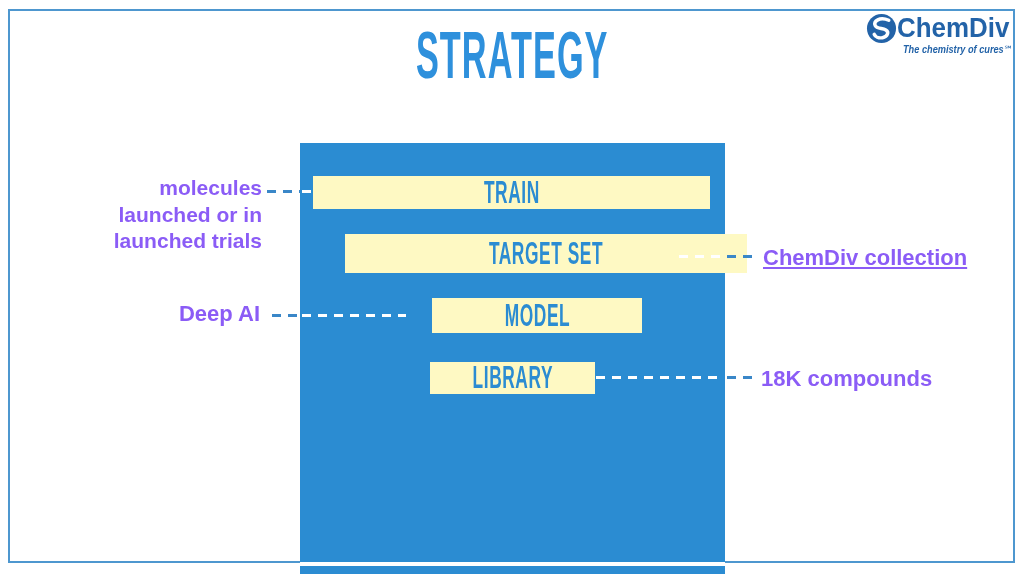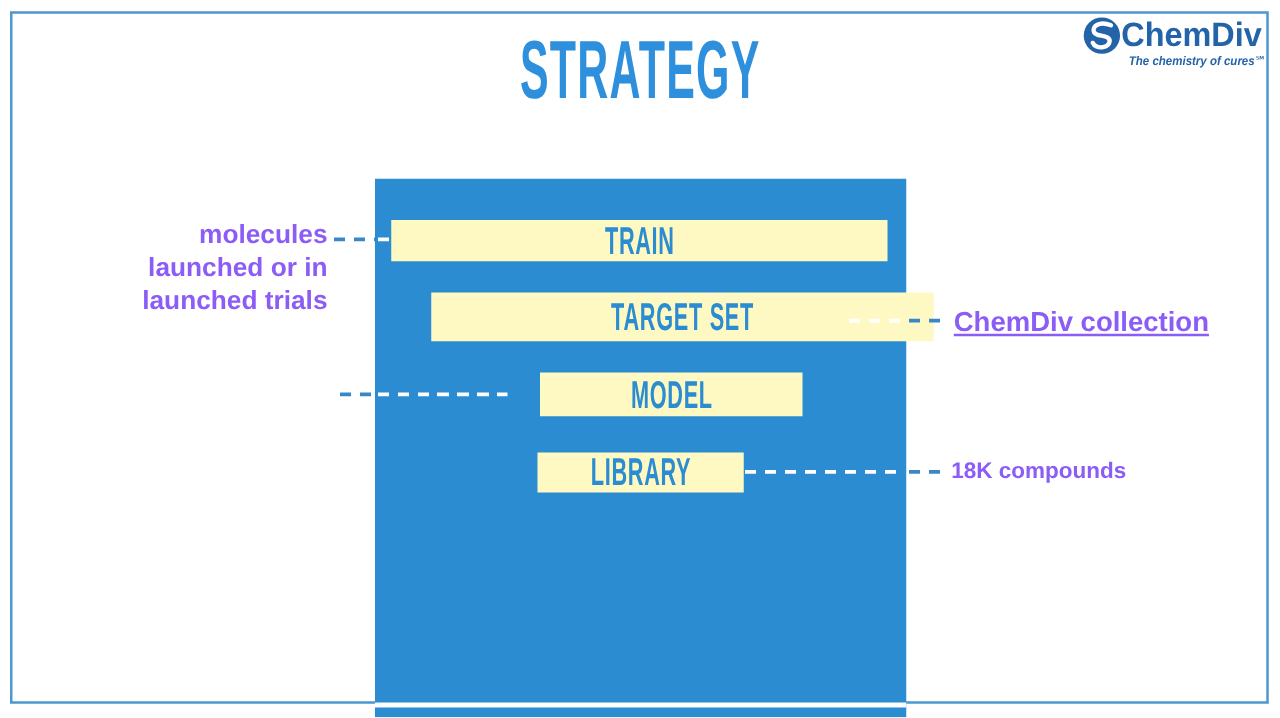--- a/index.html
+++ b/index.html
@@ -97,21 +97,21 @@
     font-size:21px;line-height:26.5px;text-align:right;
   }
   .ann-deep-ai{
     left:90px;top:301px;width:170px;
     font-size:22px;text-align:right;
   }
   .ann-chemdiv{
     left:763px;top:245px;font-size:22px;text-align:left;text-decoration:underline;
   }
   .ann-18k{
-    left:761px;top:366px;font-size:18px;text-align:left;
+    left:761px;top:366px;font-size:22px;text-align:left;
   }
 </style>
 </head>
 <body>
 
 <div class="slide">
 
   <div class="border-frame"></div>
 
   <div class="title-wrap">
@@ -152,17 +152,18 @@
   <div class="dash dash-blue dash-c-out"></div>
   <div class="dash dash-white dash-c-in"></div>
   <div class="dash dash-white dash-d-in"></div>
   <div class="dash dash-blue dash-d-out"></div>
 
   <div class="ann ann-molecules">
     <div>molecules</div>
     <div>launched or in</div>
     <div>launched trials</div>
   </div>
+  <div class="ann ann-deep-ai">Deep AI</div>
 
   <div class="ann ann-chemdiv">ChemDiv collection</div>
   <div class="ann ann-18k">18K compounds</div>
 
 </div>
 
 </body></html>

